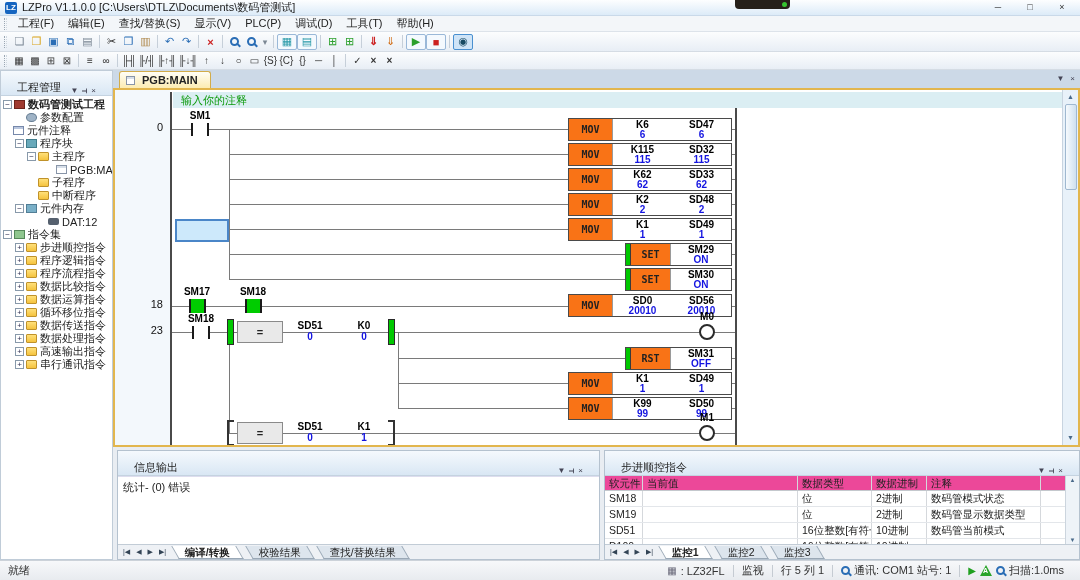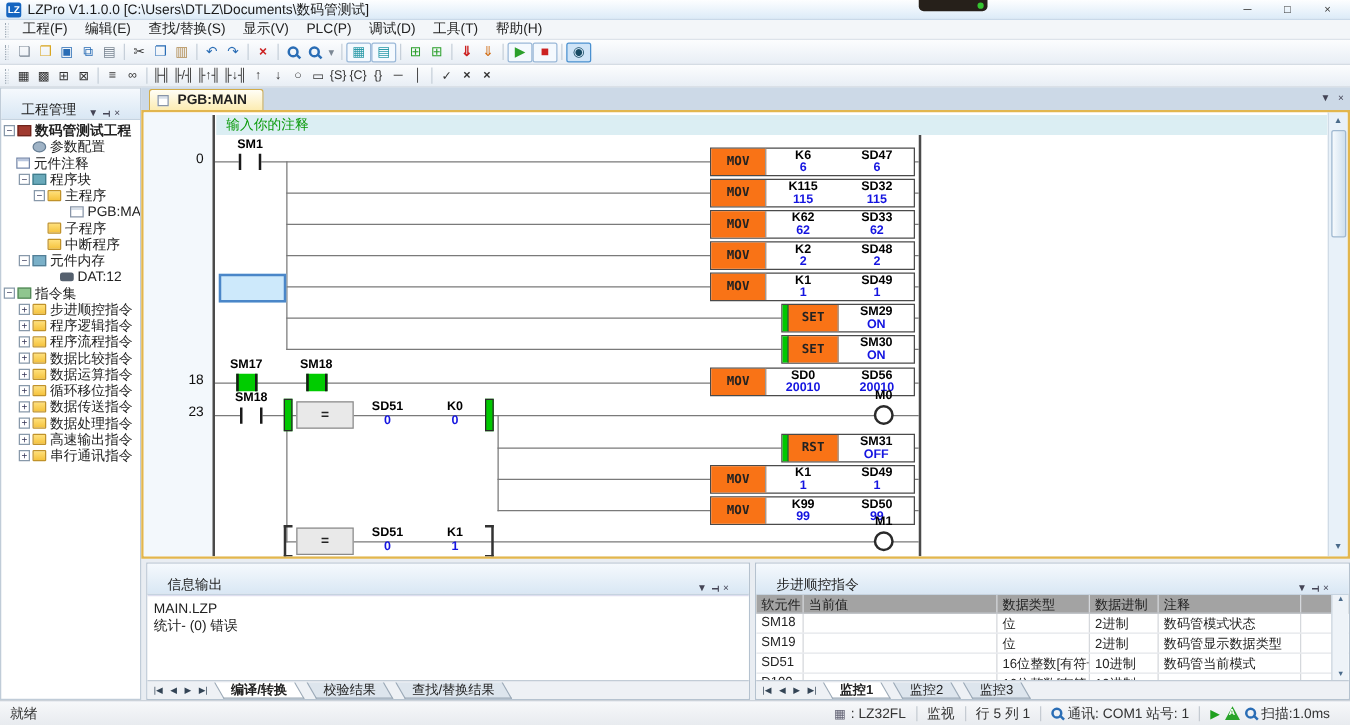--- a/index.html
+++ b/index.html
@@ -102,21 +102,21 @@
   .output-panel{position:absolute;left:117px;top:450px;width:483px;height:110px;background:#fff;border:1px solid #b5c2cf;display:flex;flex-direction:column}
   .obody{flex:1;background:#fff;border-top:1px solid #dde;padding:3px 5px;line-height:14px;font-size:11px;overflow:hidden}
   .tabrow{height:15px;display:flex;align-items:center;background:#eef1f5;border-top:1px solid #c2ccd6;font-size:10px;flex:none;padding-left:2px}
   .navb{font-size:7px;color:#345;padding:0 3px}
   .btab{transform:skewX(30deg);border:1px solid #9aa8b6;border-top:none;background:#dde5ed;padding:0 9px;margin:0 3px 0 6px;height:13px;line-height:12px}
   .btab i{display:inline-block;transform:skewX(-30deg);font-style:normal;font-size:10.5px;white-space:nowrap}
   .btab.act{background:#fff;font-weight:bold}
   .monitor-panel{position:absolute;left:604px;top:450px;width:476px;height:110px;background:#fff;border:1px solid #b5c2cf;display:flex;flex-direction:column}
   .mtable{flex:1;position:relative;overflow:hidden;background:#fff}
   .mrow{display:flex;height:16px;border-bottom:1px solid #e3e6ea;align-items:stretch}
-  .mrow.mhead{background:#a3a3a3;border-bottom:1px solid #c4c8cd;height:15px}
+  .mrow.mhead{background:#ec4899;border-bottom:1px solid #c4c8cd;height:15px}
   .mc{border-right:1px solid #d5d8dc;padding:1px 4px;font-size:10.5px;white-space:nowrap;overflow:hidden}
   .c0{width:38px}.c1{width:155px}.c2{width:74px}.c3{width:55px}.c4{width:114px}.cf{flex:1;border-right:none}
   .mscroll{position:absolute;right:0;top:0;bottom:0;width:14px;background:#eef3f8;border-left:1px solid #ccd5de;display:flex;flex-direction:column;justify-content:space-between;align-items:center;padding:1px 0}
   .mscroll span{font-size:6px;color:#4a6a8a}
 
   
   .statusbar{position:absolute;left:0;top:560px;width:1080px;height:20px;background:linear-gradient(#f7f8fa,#e8ebef);border-top:1px solid #ccd2d9;display:flex;align-items:center;font-size:11px;color:#333}
   .sleft{padding-left:8px}
   .sright{margin-left:auto;display:flex;align-items:center;padding-right:8px}
   .sseg{display:flex;align-items:center;gap:4px;padding:0 8px;white-space:nowrap}
@@ -536,21 +536,20 @@
 <div class="output-panel">
   <div class="panel-header">
     <span>信息输出</span>
     <span class="hbtns">
       <span class="hbtn">▼</span>
       <span class="hbtn pin">T</span>
       <span class="hbtn">×</span>
     </span>
   </div>
   <div class="obody">
-    <div>MAIN.LZP</div>
     <div>统计- (0) 错误</div>
   </div>
   <div class="tabrow">
     <span class="navb">|◀</span>
     <span class="navb">◀</span>
     <span class="navb">▶</span>
     <span class="navb">▶|</span>
     <span class="btab act"><i>编译/转换</i></span>
     <span class="btab"><i>校验结果</i></span>
     <span class="btab"><i>查找/替换结果</i></span>

